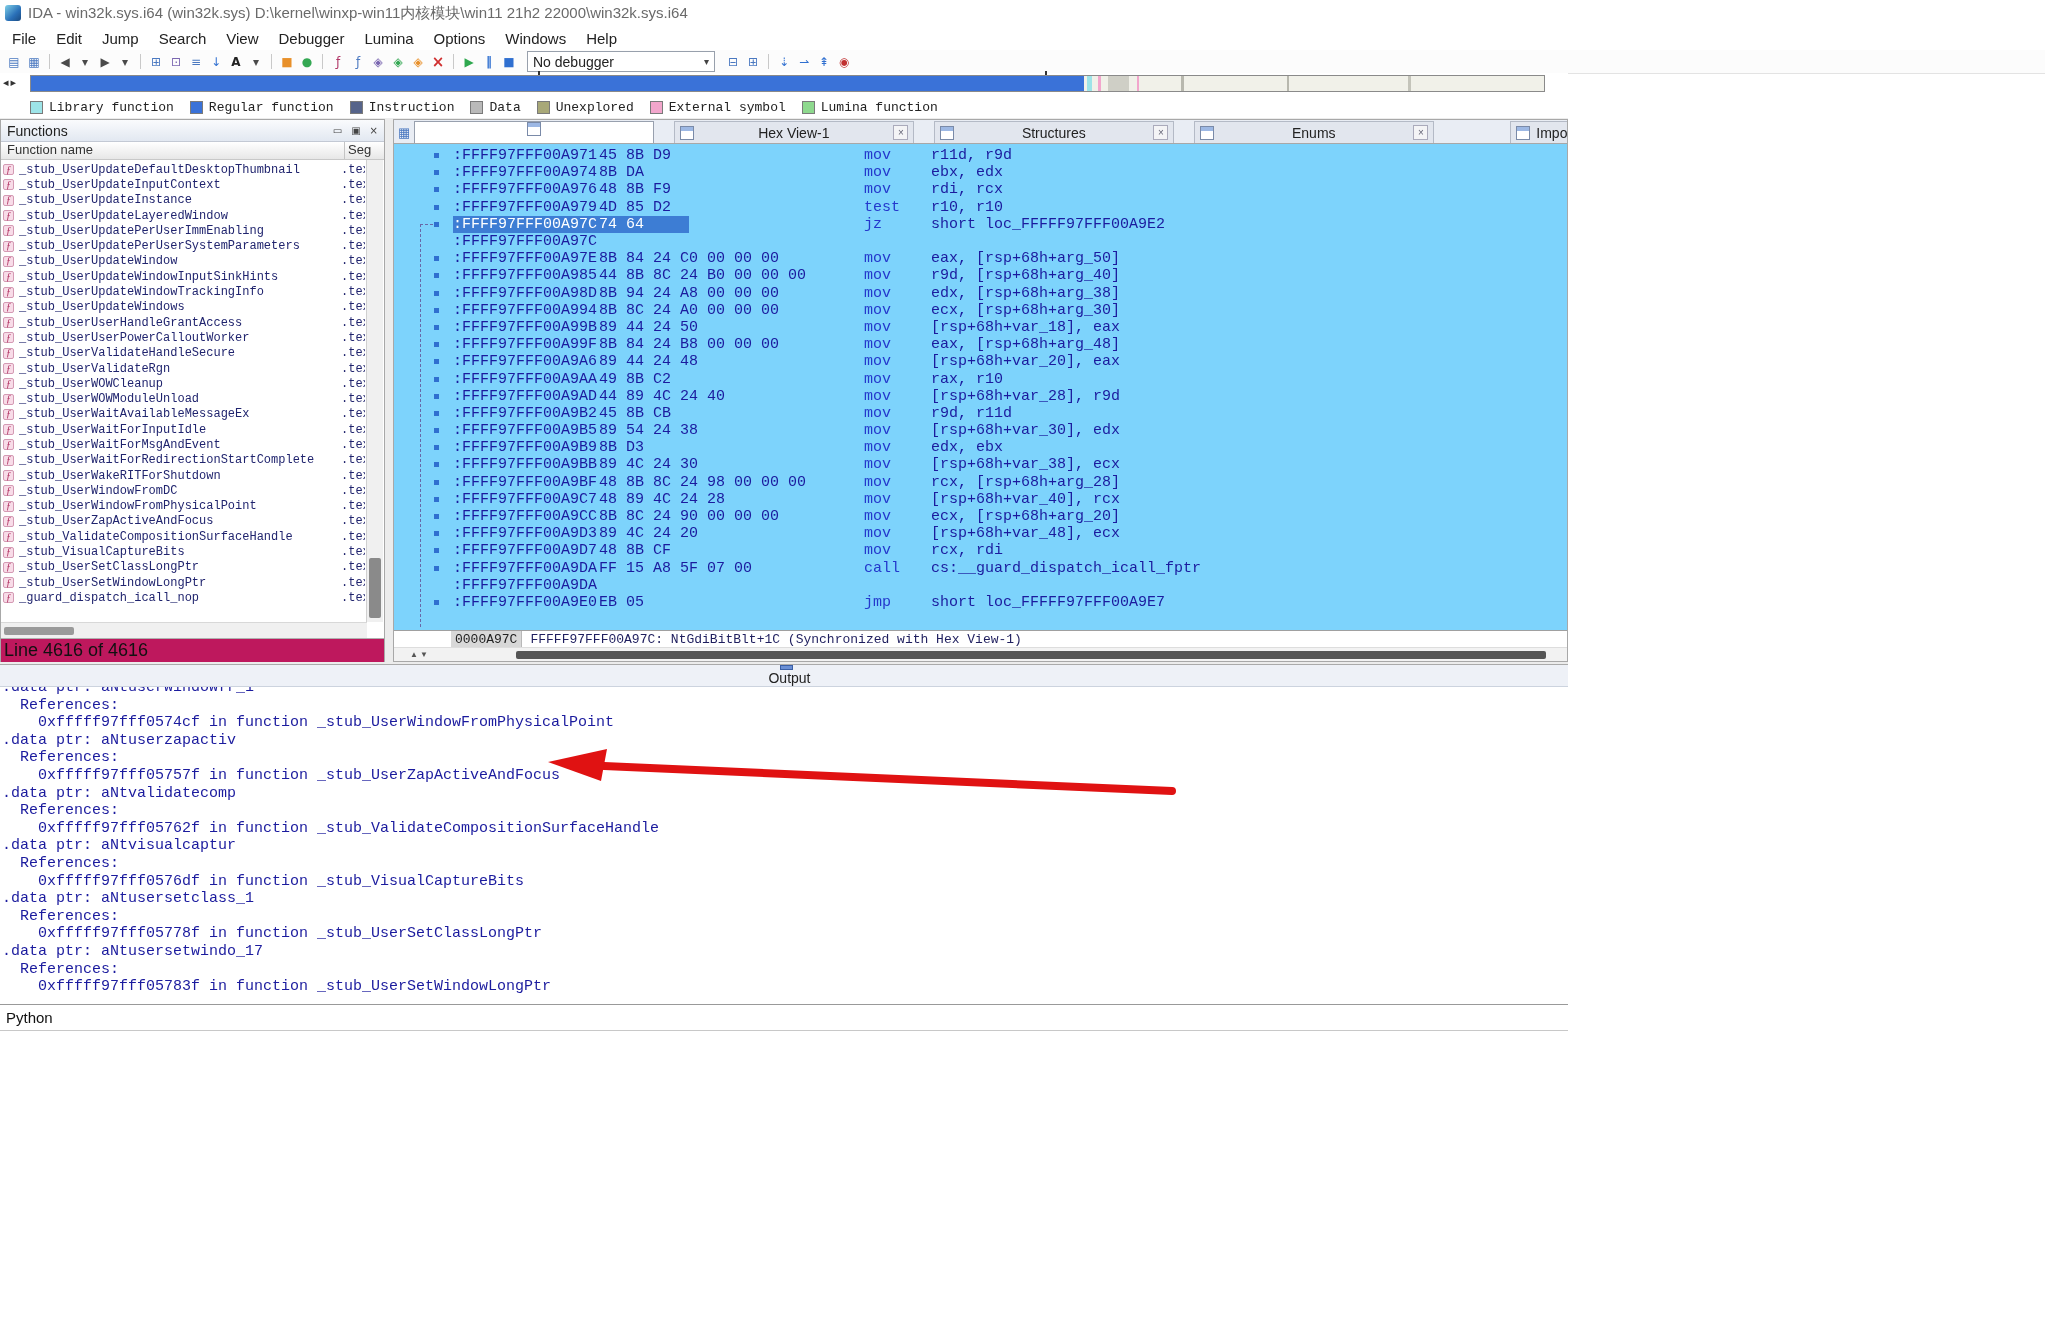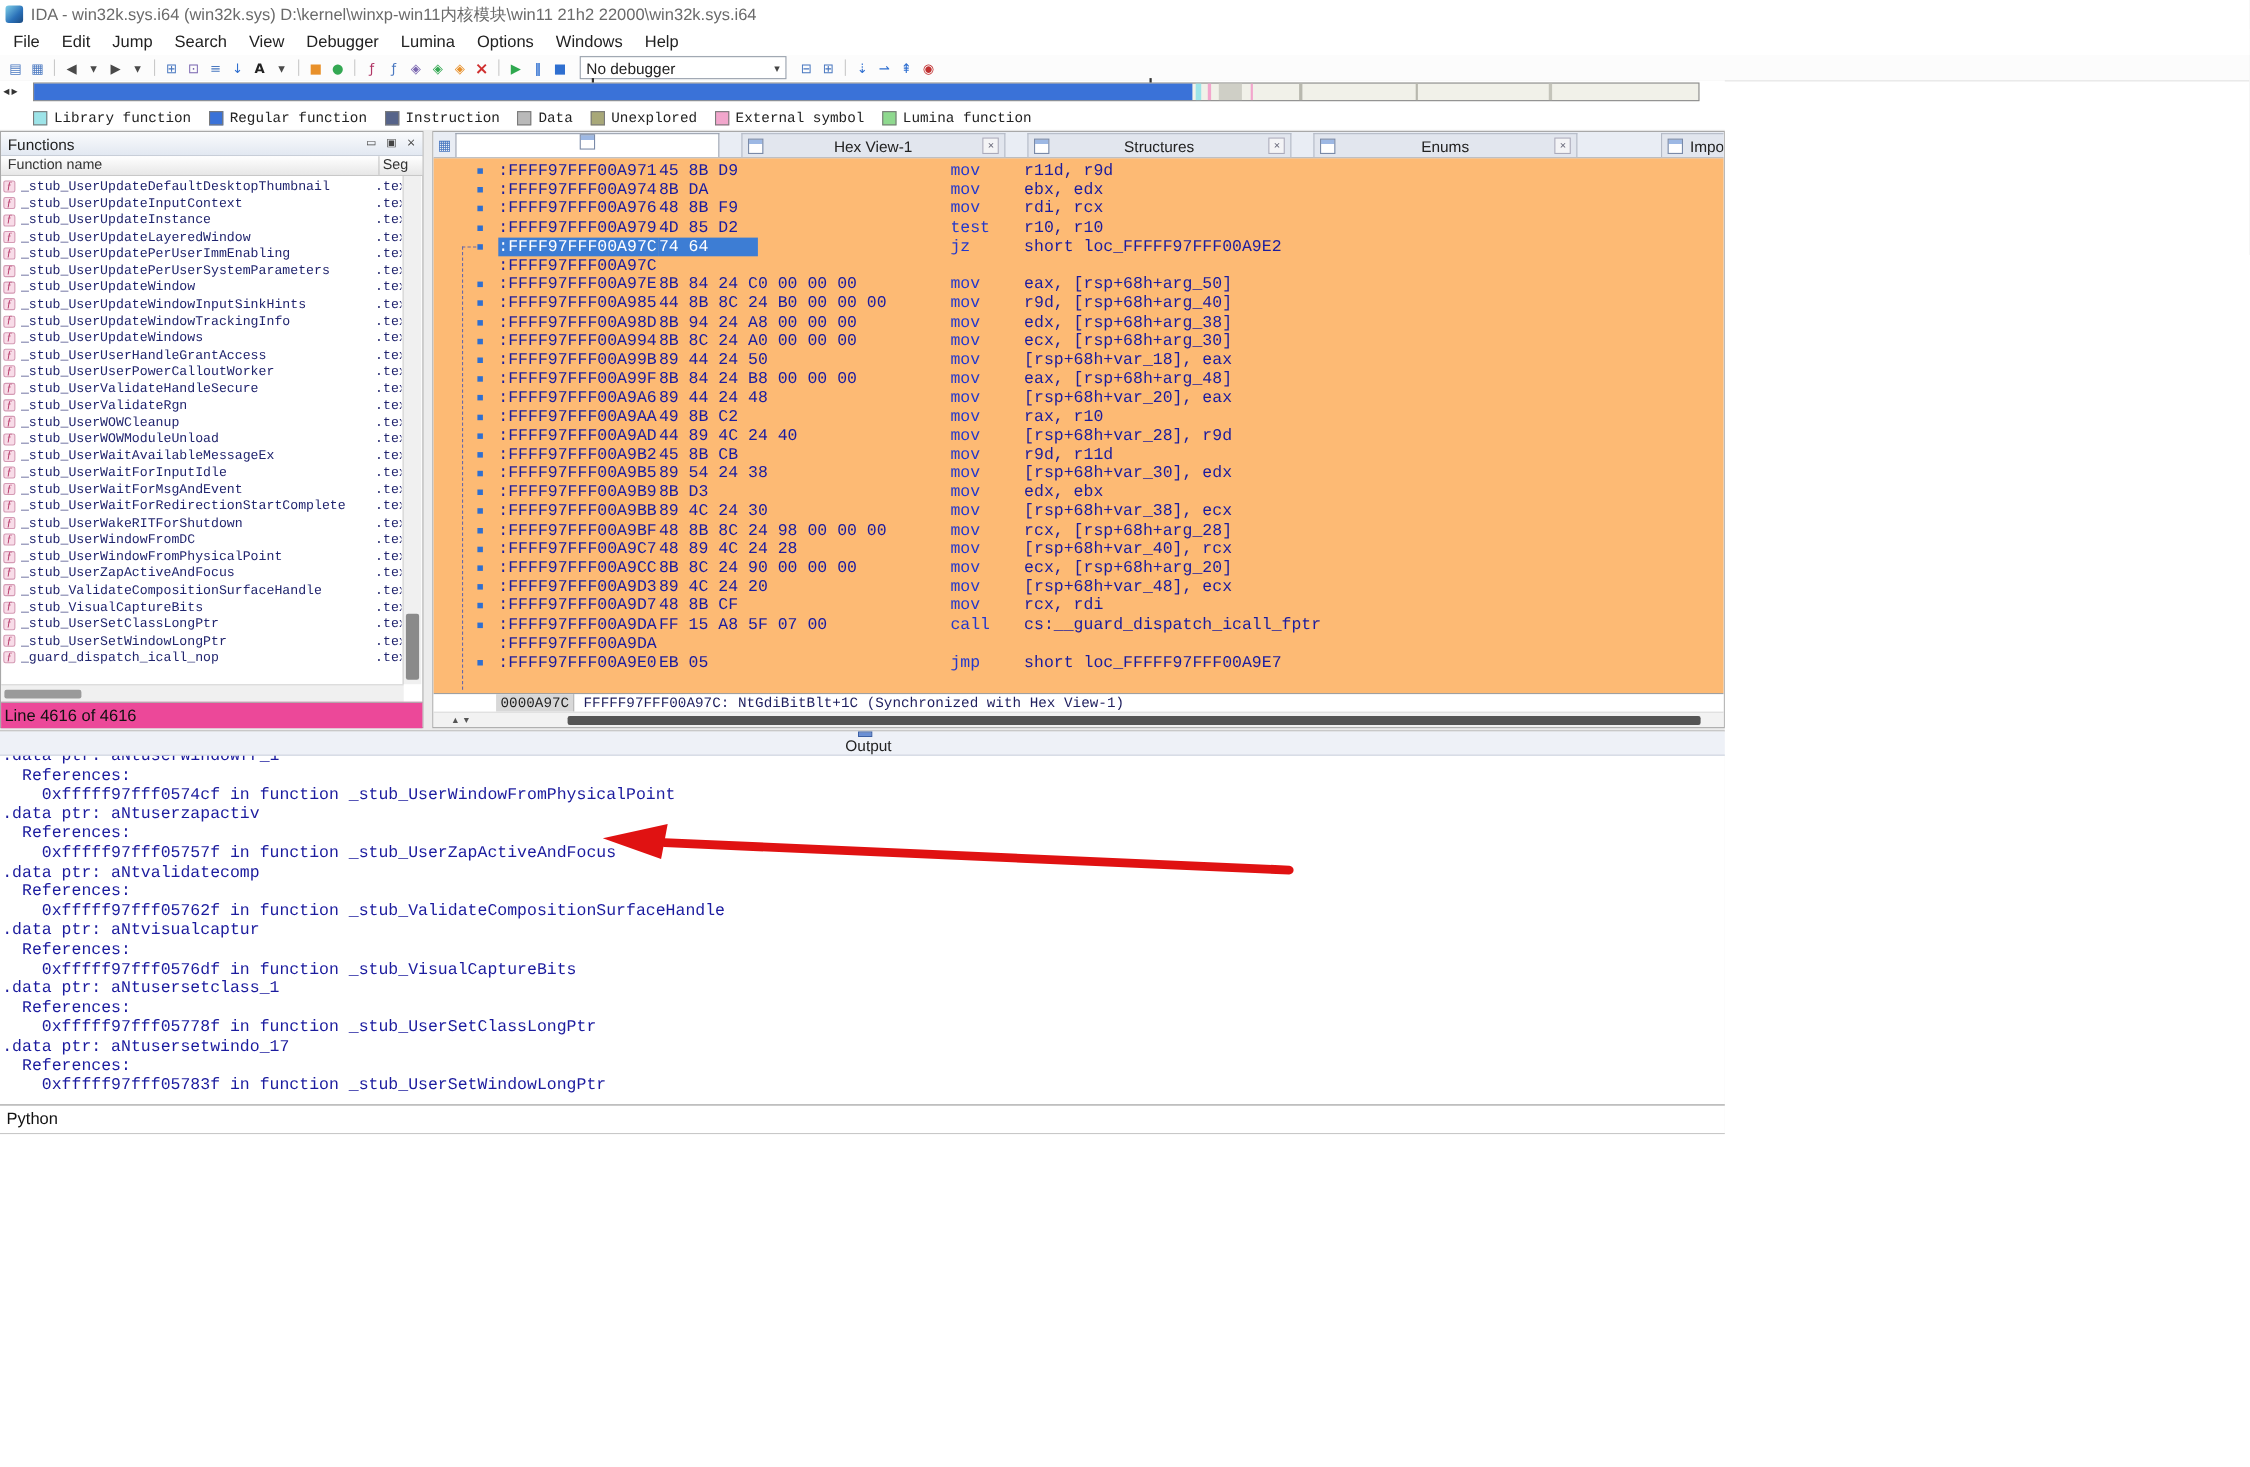--- a/index.html
+++ b/index.html
@@ -48,37 +48,37 @@
   .col-seg{padding-left:3px;}
   .flist{position:absolute;left:0;top:40px;width:366px;height:462px;overflow:hidden;padding-top:2px;box-sizing:border-box;}
   .frow{display:flex;align-items:center;height:15.3px;padding-left:2px;}
   .ficon{width:11px;height:11px;background:#f8dce8;border:1px solid #d49ab4;border-radius:2px;display:flex;align-items:center;justify-content:center;font-family:"Liberation Serif",serif;font-style:italic;font-size:10px;line-height:10px;color:#b03060;margin-right:5px;flex:0 0 auto;box-sizing:border-box;}
   .fname{width:322px;overflow:hidden;white-space:nowrap;font-family:"Liberation Mono","DejaVu Sans Mono",monospace;font-size:12px;color:#20246e;}
   .fseg{width:24px;overflow:hidden;white-space:nowrap;font-family:"Liberation Mono","DejaVu Sans Mono",monospace;font-size:12px;color:#20246e;}
   .fvscroll{position:absolute;right:1px;top:40px;width:17px;height:462px;background:#f0f0f0;border-left:1px solid #d0d0d0;box-sizing:border-box;}
   .fvthumb{position:absolute;left:2px;top:398px;width:12px;height:60px;background:#8a8a8a;border-radius:2px;}
   .fhscroll{position:absolute;left:0;top:502px;width:366px;height:16px;background:#f0f0f0;border-top:1px solid #d8d8d8;box-sizing:border-box;}
   .fhthumb{position:absolute;left:3px;top:4px;width:70px;height:8px;background:#9a9a9a;border-radius:2px;}
-  .func-footer{position:absolute;left:0;top:518px;width:100%;height:24px;background:#ec4899;border-top:1px solid #b0b0b0;display:flex;align-items:center;padding-left:3px;font-size:15px;color:#111;box-sizing:border-box;}
+  .func-footer{position:absolute;left:0;top:518px;width:100%;height:24px;background:#be185d;border-top:1px solid #b0b0b0;display:flex;align-items:center;padding-left:3px;font-size:18px;color:#111;box-sizing:border-box;}
 
   
   .main-area{position:absolute;left:393px;top:119px;width:1175px;height:543px;background:#ffffff;border:1px solid #a8a8a8;box-sizing:border-box;overflow:hidden;}
   .tabbar{height:24px;background:#e9edf4;border-bottom:1px solid #a8a8a8;display:flex;align-items:flex-end;padding-left:2px;box-sizing:border-box;overflow:hidden;}
   .tab-corner{width:18px;height:18px;margin:0 4px 2px 2px;font-family:"DejaVu Sans",sans-serif;font-size:13px;color:#4a78c0;display:flex;align-items:center;justify-content:center;}
   .tab{width:240px;height:22px;margin-right:20px;background:#e2e6ee;border:1px solid #b4bac6;border-bottom:none;display:flex;align-items:center;padding:0 5px;gap:6px;box-sizing:border-box;flex:0 0 auto;}
   .tab.active{background:#ffffff;border-color:#98a0ae;flex-direction:column;}
   .tab.last{margin-left:56px;}
   .tab-icon{width:14px;height:14px;border:1px solid #7a8aa8;background:linear-gradient(180deg,#9db8e4 0 4px,#ffffff 4px);box-sizing:border-box;flex:0 0 auto;}
   .tab-label{flex:1;text-align:center;font-size:14px;color:#222;white-space:nowrap;overflow:hidden;}
   .tab.active .tab-label{color:#14247c;font-weight:bold;}
   .tab.last .tab-label{text-align:left;}
   .tab-close{width:15px;height:15px;border:1px solid #aab;background:#f4f4f6;color:#667;font-size:10px;line-height:13px;text-align:center;box-sizing:border-box;flex:0 0 auto;}
   .tab.active .tab-close{background:#e23b2e;border-color:#a82417;color:#ffffff;font-weight:bold;}
 
-  .dcontent{position:relative;height:486px;background:#fdba74;overflow:hidden;padding-top:3px;box-sizing:border-box;}
+  .dcontent{position:relative;height:486px;background:#7dd3fc;overflow:hidden;padding-top:3px;box-sizing:border-box;}
   .dline{display:flex;align-items:center;height:17.2px;font-family:"Liberation Mono","DejaVu Sans Mono",monospace;font-size:15px;white-space:pre;}
   .dot{width:5px;height:5px;background:#2f6fd0;margin-left:40px;margin-right:14px;flex:0 0 auto;}
   .dline.nodot .dot{visibility:hidden;}
   .addr{width:146px;color:#1b1b9e;flex:0 0 auto;}
   .bytes{width:250px;color:#1b1b9e;flex:0 0 auto;}
   .mn{width:67px;color:#2438cc;flex:0 0 auto;padding-left:15px;}
   .ops{color:#1b1b9e;}
   .dline.selected .addr{background:#3d7dd4;color:#ffffff;}
   .dline.selected .bytes{color:#ffffff;background:linear-gradient(#3d7dd4,#3d7dd4) left/90px 100% no-repeat;font-family:Liberation Mono, monospace;}
   .jumpstub{position:absolute;left:26px;top:80px;width:13px;height:0;border-top:1px dashed #6868a8;}

